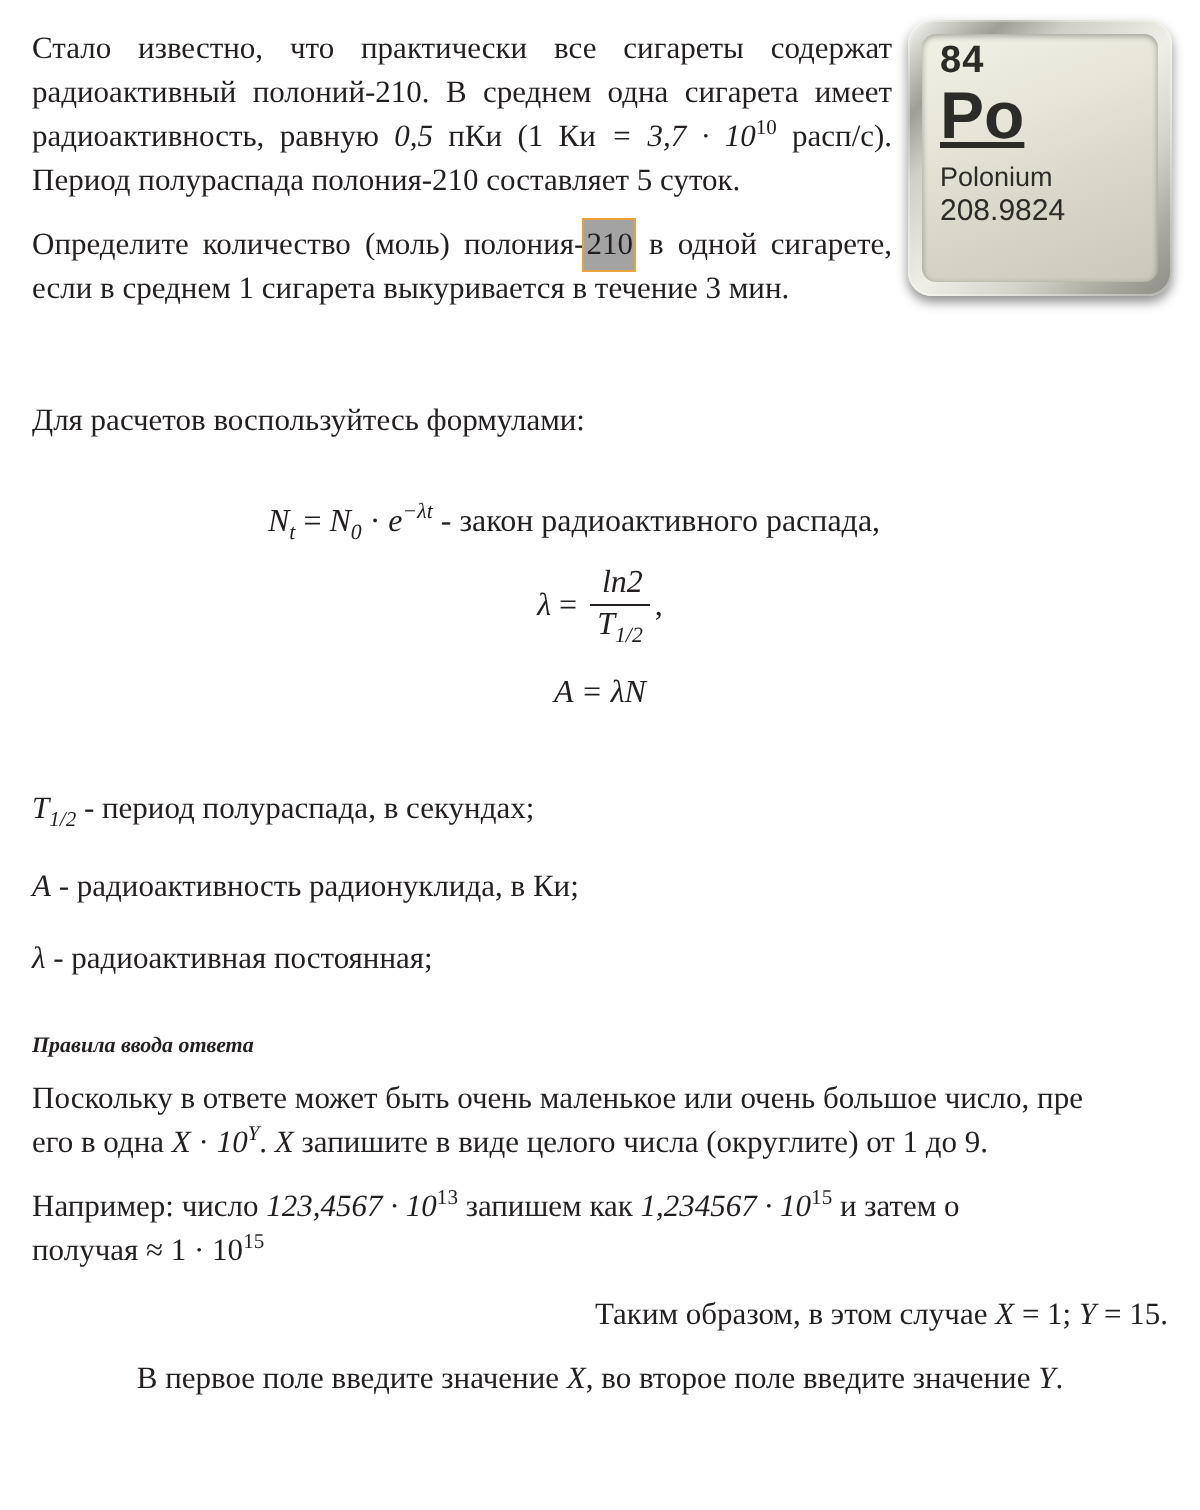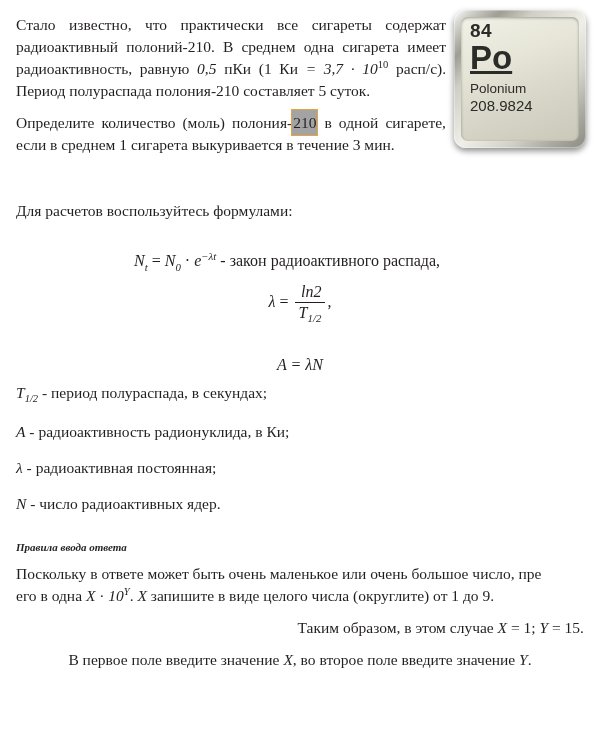--- a/index.html
+++ b/index.html
@@ -185,50 +185,50 @@
 
     <div class="formula-line">
       <span class="math">λ</span>
       <span>=</span>
       <span class="frac">
         <span class="num">ln2</span>
         <span class="den"><span>T</span><sub>1/2</sub></span>
       </span><span>,</span>
     </div>
 
-    <div class="formula-line" style="margin-top:32px">
+    <div class="formula-line" style="margin-top:14px">
       <span class="math">A = λN</span>
     </div>
 
-    <div class="defs" style="margin-top:8px">
+    <div class="defs" style="margin-top:38px">
       <p>
         <span class="math">T</span><sub>1/2</sub>
         <span>- период полураспада, в секундах;</span>
       </p>
       <p>
         <span class="math">A</span>
         <span>- радиоактивность радионуклида, в Ки;</span>
       </p>
       <p>
         <span class="math">λ</span>
         <span>-  радиоактивная постоянная;</span>
       </p>
-      <p>
-        <span class="math">N</span>
-        <span>- число радиоактивных ядер.</span>
-      </p>
     </div>
 
     <div class="rules-title">Правила ввода ответа</div>
 
     <p style="text-align:left">
       <span>Поскольку в ответе может быть очень маленькое или очень большое число, пре</span><br>
       <span>его в одна </span><span class="math">X</span><span> · </span><span class="math">10</span><sup class="math">Y</sup><span>. </span><span class="math">X</span><span> запишите в виде целого числа (округлите) от 1 до 9.</span>
     </p>
 
+    <p style="text-align:left">
+      <span>Например:  число </span><span class="math nowrap">123,4567 · 10</span><sup class="up">13</sup><span>  запишем как  </span><span class="math nowrap">1,234567 · 10</span><sup class="up">15</sup><span>  и  затем  о</span><br>
+      <span>получая ≈ 1 · 10</span><sup class="up">15</sup>
+    </p>
 
     <p style="text-align:right">
       <span>Таким образом, в этом случае </span><span class="math">X</span><span> = 1; </span><span class="math">Y</span><span> = 15.</span>
     </p>
 
     <p style="text-align:center">
       <span>В первое поле введите значение </span><span class="math">X</span><span>, во второе поле введите значение </span><span class="math">Y</span><span>.</span>
     </p>
 
   </div>

